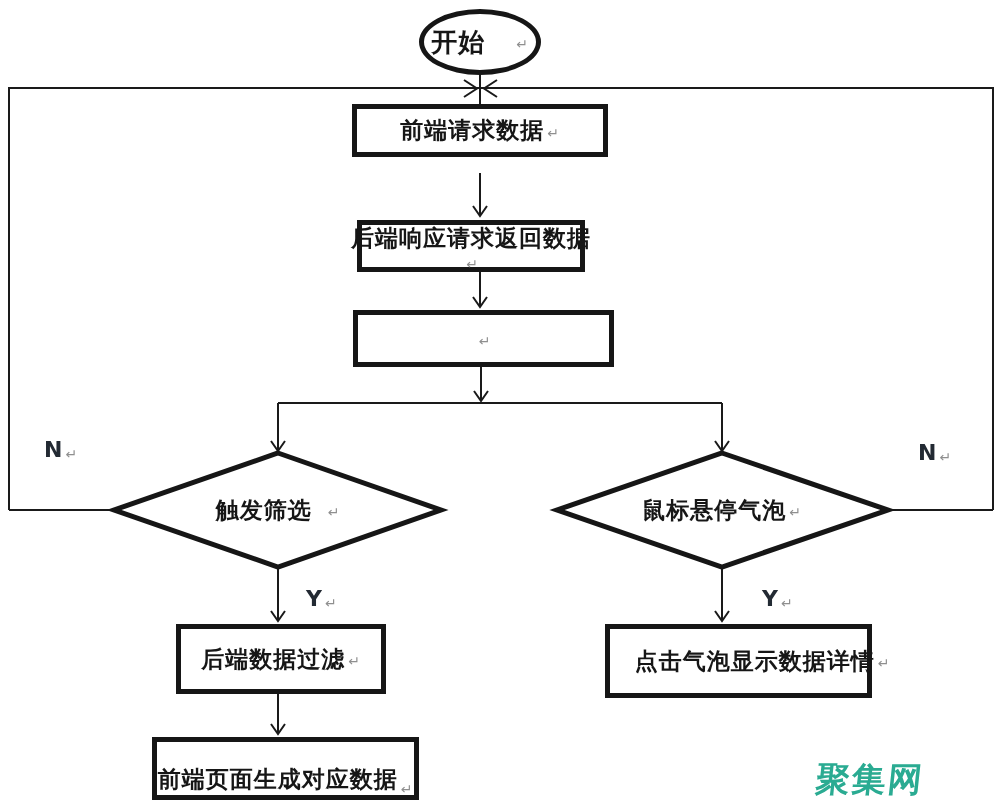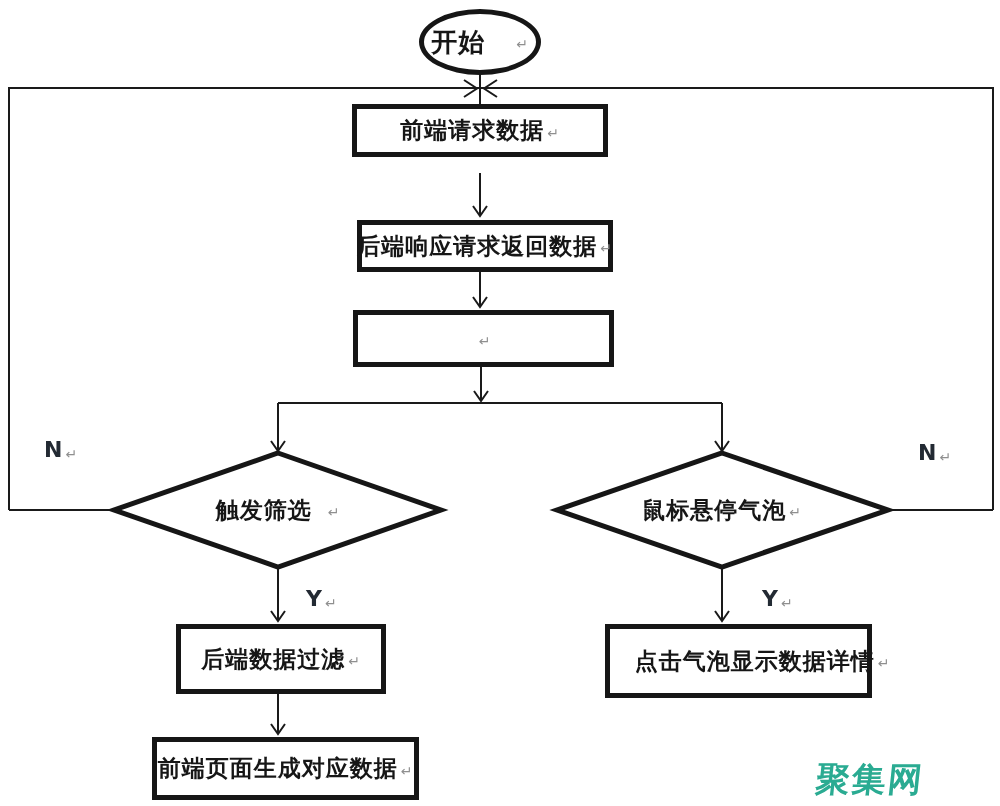--- a/index.html
+++ b/index.html
@@ -131,35 +131,35 @@
   <div class="node terminator" style="left:419px; top:9px; width:122px; height:66px;gap:28px;">
     <span>开始</span>
       <span class="ret">↵</span>
   </div>
 
   <div class="node" style="left:352px; top:104px; width:256px; height:53px;">
     <span>前端请求数据</span>
       <span class="ret">↵</span>
   </div>
 
-  <div class="node" style="left:357px; top:220px; width:256px; height:52px;">
+  <div class="node" style="left:357px; top:220px; width:228px; height:52px;flex-direction:column;">
     <span>后端响应请求返回数据</span>
       <span class="ret">↵</span>
   </div>
 
   <div class="node" style="left:353px; top:310px; width:261px; height:57px;">
       <span class="ret">↵</span>
   </div>
 
   <div class="node" style="left:176px; top:624px; width:210px; height:70px;">
     <span>后端数据过滤</span>
       <span class="ret">↵</span>
   </div>
 
-  <div class="node" style="left:152px; top:737px; width:267px; height:63px;">
+  <div class="node" style="left:152px; top:737px; width:267px; height:63px;align-items:flex-end;">
     <span>前端页面生成对应数据</span>
       <span class="ret">↵</span>
   </div>
 
   <div class="node" style="left:605px; top:624px; width:267px; height:74px;padding-left:48px;">
     <span>点击气泡显示数据详情</span>
       <span class="ret">↵</span>
   </div>
 
   <div class="diamond-label" style="left:160px; top:482px; width:236px; height:56px;gap:13px;">

